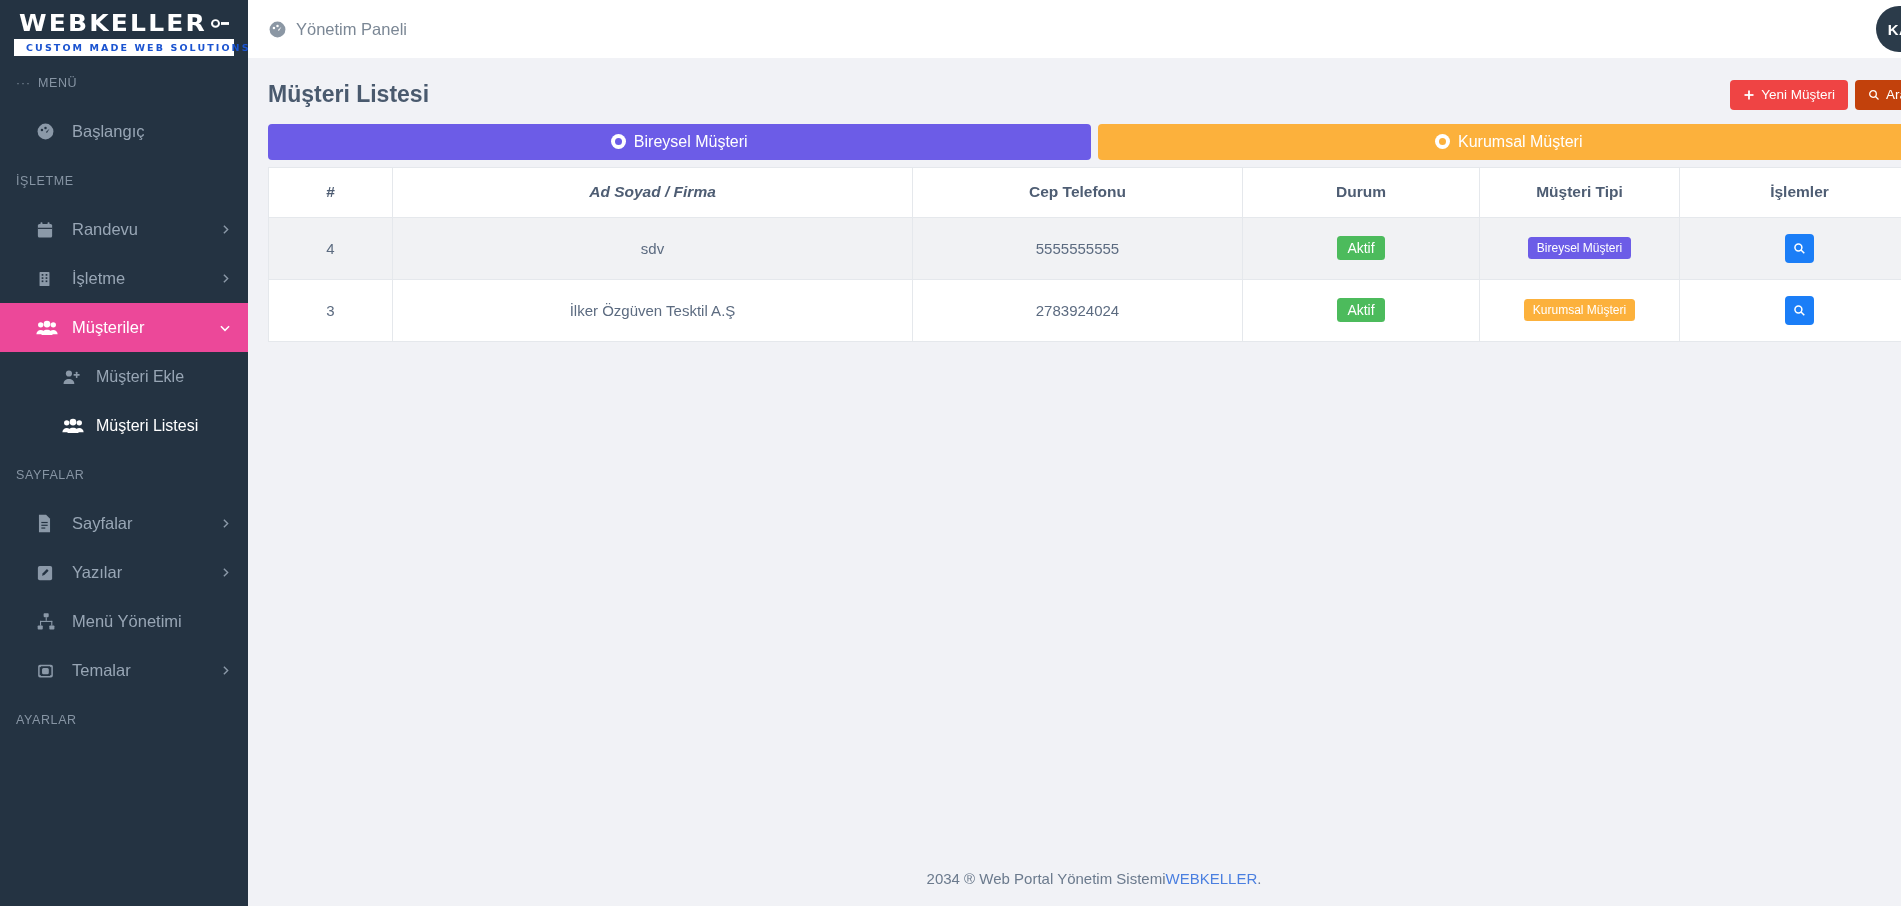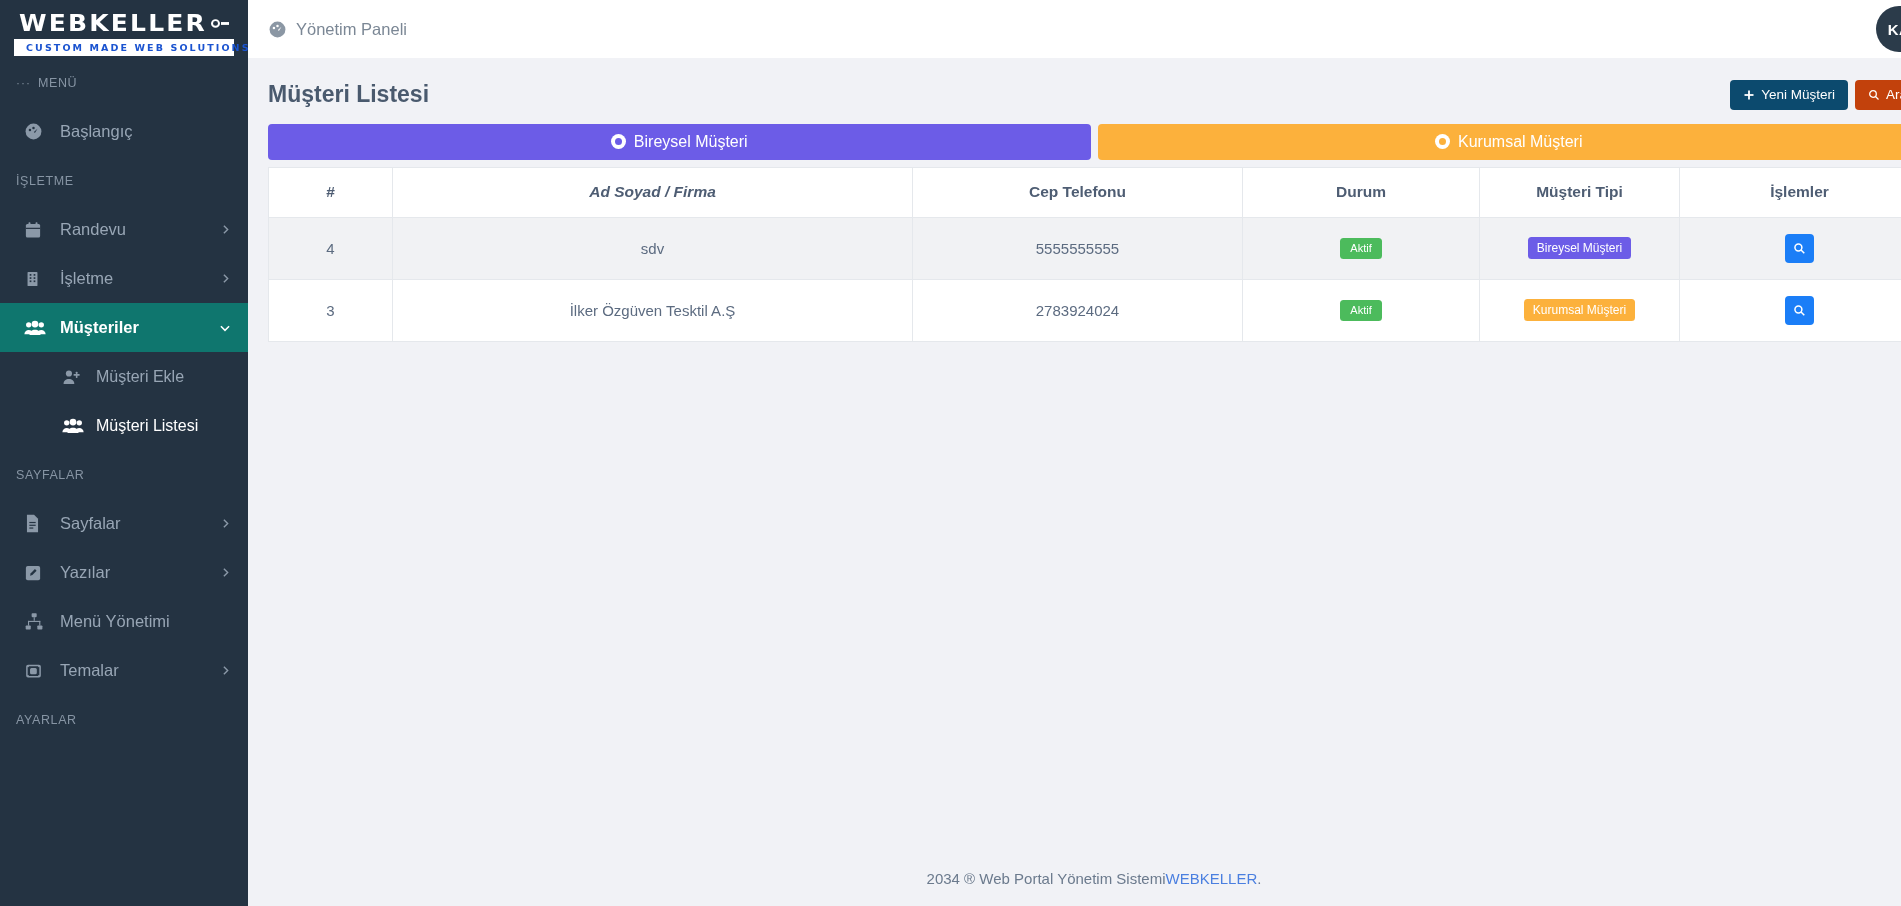--- a/index.html
+++ b/index.html
@@ -66,37 +66,36 @@
     height: 49px;
     display: flex; align-items: center;
     text-transform: uppercase;
   }
   .nav-section .dots {
     color: #7c8a99; margin-right: 7px; font-size: 12px; letter-spacing: 1px;
   }
   .nav-item {
     display: flex; align-items: center;
     height: 49px;
-    padding: 0 16px 0 24px;
+    padding: 0 16px 0 36px;
     color: #98a6b5;
     font-size: 16.5px;
     cursor: pointer;
     position: relative;
   }
   .nav-item .ico {
     width: 26px; min-width: 26px; margin-right: 10px;
     display: flex; align-items: center; justify-content: flex-start;
     color: #8b99a8;
   }
   .nav-item .lbl { flex: 1; white-space: nowrap; }
   .nav-item .chev { color: #8b99a8; display: flex; align-items: center; }
   .nav-item.active {
-    background: #0f766e;
+    background: #ec4899;
     color: #ffffff;
-    font-weight: bold;
   }
   .nav-item.active .ico, .nav-item.active .chev { color: #ffffff; }
   .nav-item.sub { padding-left: 22px; font-size: 16px; height: 49px; margin-left: 40px; }
   .nav-item.sub .ico { width: 24px; min-width: 24px; }
   .nav-item.sel { color: #ffffff; }
   .nav-item.sel .ico { color: #ffffff; }
   svg { display: block; }
 
   
   #main { flex: 1; height: 906px; display: flex; flex-direction: column; background: #f1f2f6; }
@@ -121,21 +120,21 @@
   .page-title { font-size: 23px; color: #4a5a6e; font-weight: bold; }
   .page-actions { display: flex; gap: 7px; }
   .btn {
     border: none; border-radius: 4px; cursor: pointer;
     font-size: 13.5px; color: #fff;
     padding: 8px 13px;
     display: inline-flex; align-items: center; gap: 6px;
     font-family: "Liberation Sans", sans-serif;
     line-height: 1;
   }
-  .btn-primary { background: #0c4a6e; }
+  .btn-primary { background: #ef4444; }
   .btn-secondary { background: #c2410c; }
 
   .tabs-row { display: flex; gap: 7px; }
   .tab-bar {
     flex: 1; height: 36px; border-radius: 4px;
     display: flex; align-items: center; justify-content: center;
     color: #ffffff; font-size: 16px; gap: 8px;
     cursor: pointer;
   }
   .tab-bireysel { background: #6c5ce7; }
@@ -167,21 +166,21 @@
     background: #ffffff;
   }
   table.grid tbody tr.odd td { background: #f1f2f4; }
   table.grid tbody tr.even td { background: #ffffff; }
   table.grid tbody td { height: 62px; }
   .badge {
     display: inline-block; border-radius: 3.5px;
     color: #ffffff; font-size: 12px; padding: 5px 9px; line-height: 1;
     white-space: nowrap;
   }
-  .badge-green { background: #4cbb5c; font-size: 11px; padding: 5px 10px; }
+  .badge-green { background: #4cbb5c; font-size: 14px; padding: 5px 10px; }
   .badge-purple { background: #6c5ce7; }
   .badge-yellow { background: #fcb13c; }
   .icon-btn {
     width: 29px; height: 29px; border: none; border-radius: 4px;
     background: #1b7ef7; color: #fff; cursor: pointer;
     display: inline-flex; align-items: center; justify-content: center;
   }
   #footer {
     height: 56px; min-height: 56px;
     display: flex; align-items: center; justify-content: center;

